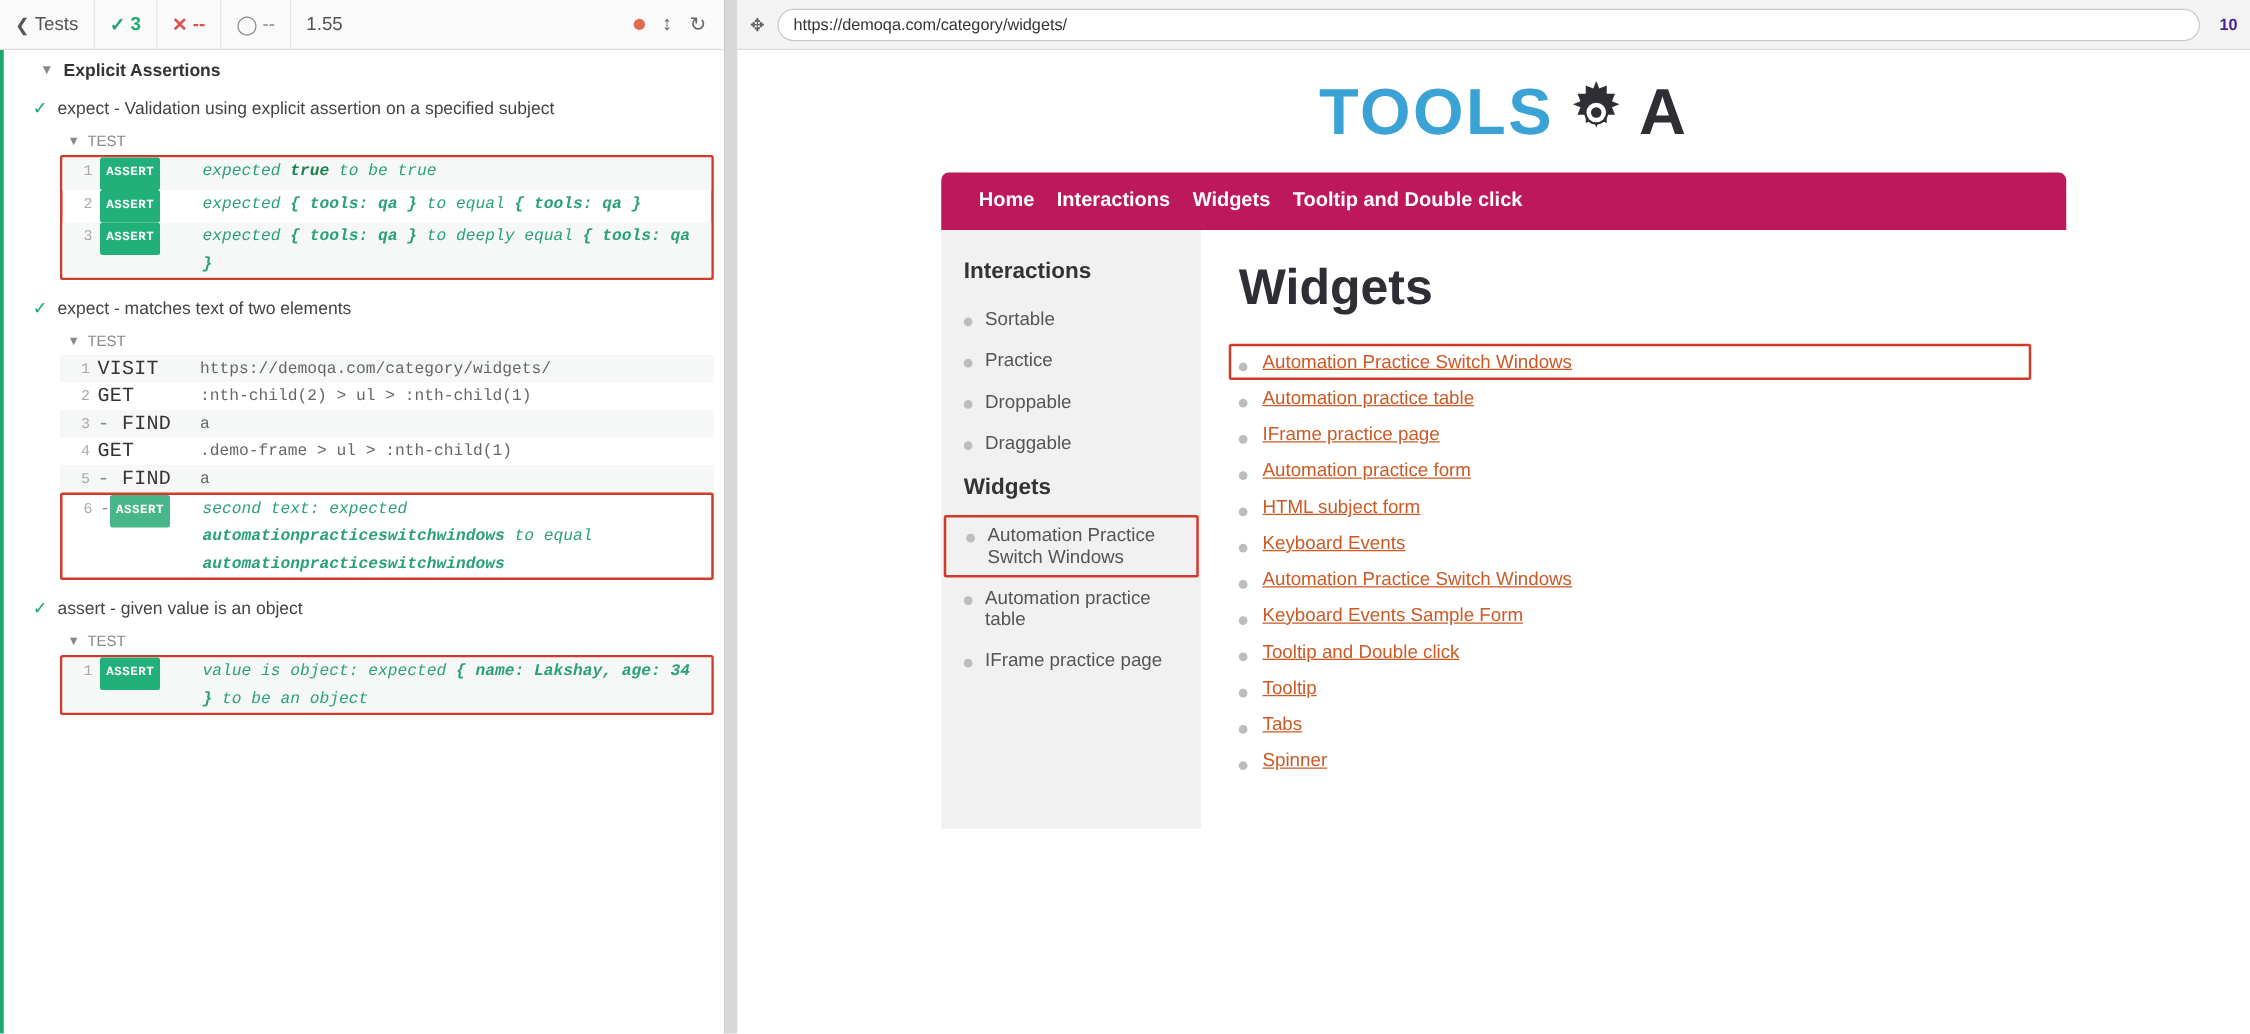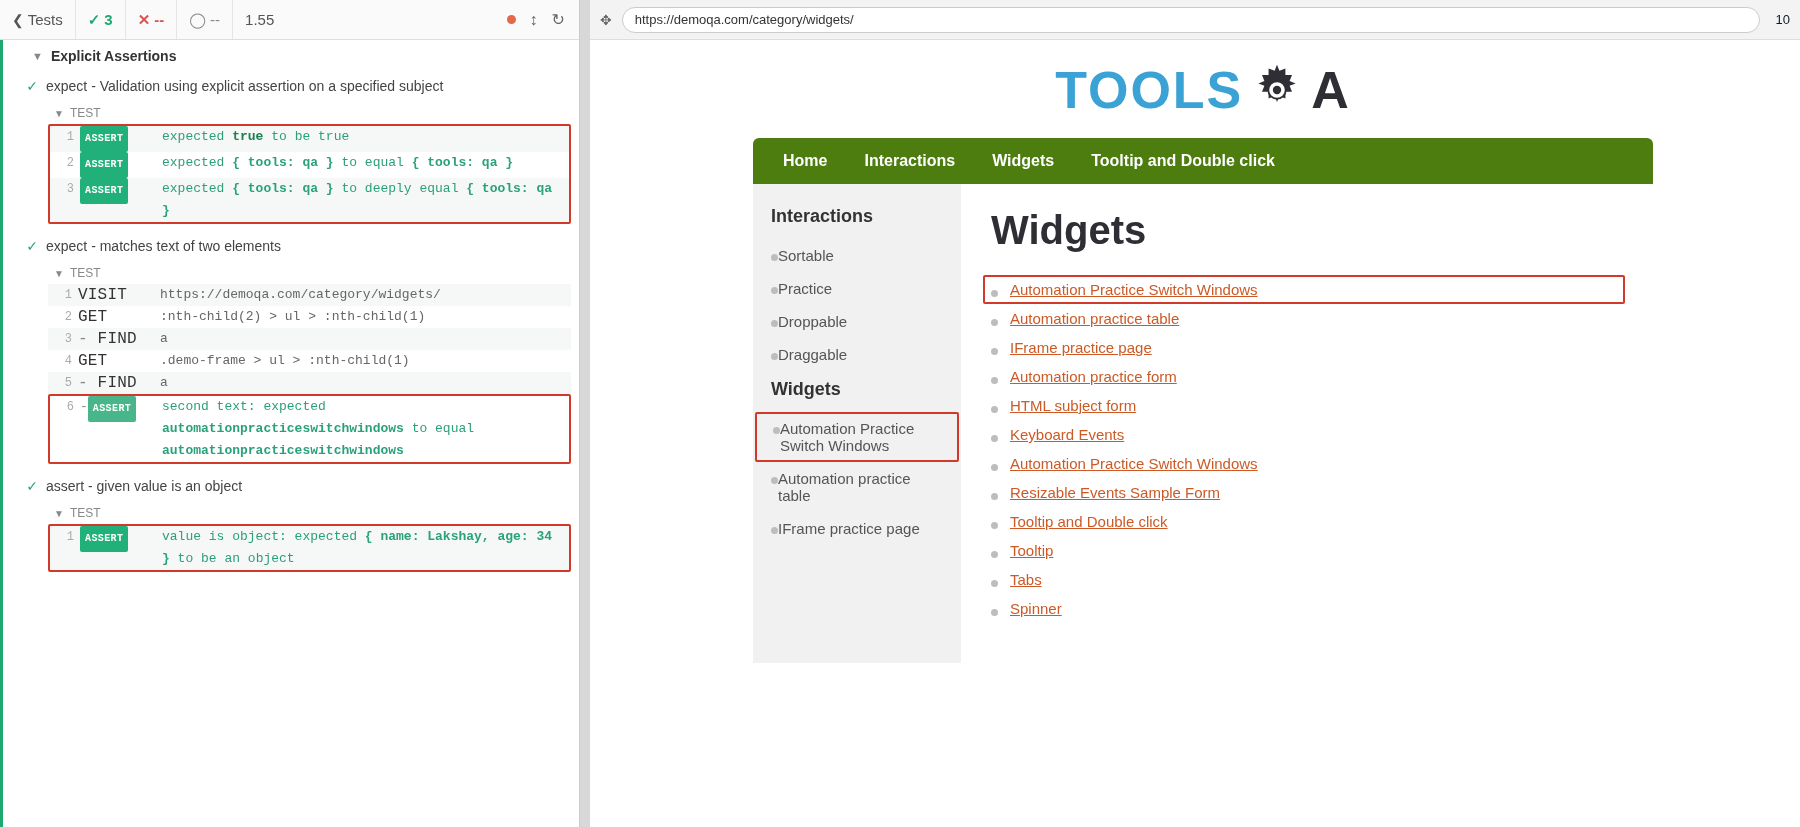--- a/index.html
+++ b/index.html
@@ -17,21 +17,21 @@
 .back-chevron { font-size:14px; color:#555; }
 .check-green { color:#1fa971; font-weight:bold; }
 .x-red { color:#d9534f; font-weight:bold; }
 .pending { color:#888; }
 .tb-right { margin-left:auto; display:flex; align-items:center; gap:14px; padding-right:14px; font-size:16px; color:#666;}
 .dot-red { width:9px; height:9px; background:#e0694e; border-radius:50%; display:inline-block;}
 .arrows-ud::before { content:"↕"; }
 
 .right-toolbar { background:#f3f3f3; gap:10px; padding:0 10px; border-bottom:1px solid #ddd; }
 .url-bar { flex:1; height:26px; border:1px solid #ccc; border-radius:13px; background:#fff; display:flex; align-items:center; padding:0 12px; font-size:13px; color:#333; font-family: Arial; }
-.right-toolbar .zoom { color:#0f172a; font-size:13px; padding-left:6px;}
+.right-toolbar .zoom { color:#4c1d95; font-size:13px; padding-left:6px;font-weight:bold;}
 
 
 .cmd-log { flex:1; overflow:auto; background:#fff; position:relative; }
 .log-edge { position:absolute; left:0; top:0; bottom:0; width:3px; background:#1fa971; }
 .spec-title { font-weight:600; font-size:14px; color:#333; padding:8px 10px 8px 32px; display:flex; align-items:center; gap:8px;}
 .spec-title .chev { color:#888; font-size:11px; }
 
 .test-row { padding:6px 10px 6px 26px; display:flex; gap:8px; align-items:center; color:#444;}
 .test-check { color:#1fa971; width:12px; text-align:center;}
 .test-body-wrap { margin:2px 8px 8px 48px; }
@@ -46,39 +46,39 @@
 .cmd-line .cmd-name.sub::before { content:"- "; color:#888;}
 .cmd-line .cmd-msg { flex:1; color:#2aa179; white-space:pre-wrap;}
 .cmd-line.odd { background:#f6f8f8;}
 .badge-assert { display:inline-block; background:#21b07a; color:#fff; font-size:10px; font-weight:600; border-radius:2px; padding:2px 5px; letter-spacing:0.4px;}
 .cmd-line.dash-assert .badge-assert { background:#49b58a; }
 .tok-kw { color:#1e824c; font-weight:bold;}
 .tok-obj { color:#2aa179; font-weight:bold;}
 .tok-val { color:#2aa179; font-weight:bold;}
 .cmd-line .cmd-msg.url { color:#666;}
 .cmd-line .cmd-msg.sel { color:#666;}
-.cmd-line.assert-green .cmd-msg { color:#2aa179;}
+.cmd-line.assert-green .cmd-msg { color:#2aa179;font-style:italic;}
 
 
 .aut { flex:1; overflow:auto; background:#fff; padding:0 0 20px 16px;}
 .aut-inner { width:100%; max-width:900px; margin:0 auto; }
 .logo-wrap { display:flex; justify-content:center; padding:20px 0 18px;}
 .logo { display:flex; align-items:center; gap:4px; font-family: Arial, sans-serif;}
 .logo .t1 { color:#3aa2d4; font-weight:800; font-size:52px; letter-spacing:2px;}
 .logo .gear { width:60px; height:60px; display:inline-flex; align-items:center; justify-content:center;}
 .logo .t2 { color:#2e2e34; font-weight:800; font-size:52px; letter-spacing:2px;}
 .gear svg { width:60px; height:60px; fill:#2e2e34;}
 
-.nav { background:#4d7c0f; border-radius:6px 6px 0 0; display:flex; gap:37px; padding:14px 30px; }
+.nav { background:#be185d; border-radius:6px 6px 0 0; display:flex; gap:18px; padding:14px 30px; }
 .nav a { color:#fff; font-weight:700; font-size:16px; text-decoration:none; font-family: Arial;}
 .content-row { display:flex; }
 .sidebar { width:208px; background:#f1f1f1; padding:14px 0 30px 0;}
 .side-head { font-weight:700; font-size:18px; color:#333; padding:8px 18px 12px; font-family: "Helvetica Neue", Arial;}
 .side-list { list-style:none; }
-.side-list li { display:flex; align-items:flex-start; gap:0; padding:8px 18px; color:#555; font-size:15px;}
+.side-list li { display:flex; align-items:flex-start; gap:10px; padding:8px 18px; color:#555; font-size:15px;}
 .bullet { width:7px; height:7px; background:#bdbdbd; border-radius:50%; margin-top:7px; flex-shrink:0;}
 .side-list li.highlight { border:2px solid #d13a2a; border-radius:2px; margin:0 2px; padding:6px 16px;}
 .main-col { flex:1; padding:24px 28px 40px 30px; background:#fff;}
 .page-h1 { font-size:40px; font-weight:800; color:#2e2e34; margin-bottom:22px; font-family: "Helvetica Neue", Arial;}
 .link-list { list-style:none;}
 .link-list li { display:flex; align-items:center; gap:12px; padding:6px 0;}
 .link-list a { color:#cc5a26; text-decoration:underline; font-size:15px;}
 .link-list li.highlight { border:2px solid #d13a2a; border-radius:2px; padding:4px 6px; margin-left:-8px;}
 </style>
 </head>
@@ -334,21 +334,21 @@
                 <li>
                   <span class="bullet"></span>
                   <a href="#">Keyboard Events</a>
                 </li>
                 <li>
                   <span class="bullet"></span>
                   <a href="#">Automation Practice Switch Windows</a>
                 </li>
                 <li>
                   <span class="bullet"></span>
-                  <a href="#">Resizable Events Sample Form</a>
+                  <a href="#">Keyboard Events Sample Form</a>
                 </li>
                 <li>
                   <span class="bullet"></span>
                   <a href="#">Tooltip and Double click</a>
                 </li>
                 <li>
                   <span class="bullet"></span>
                   <a href="#">Tooltip</a>
                 </li>
                 <li>

